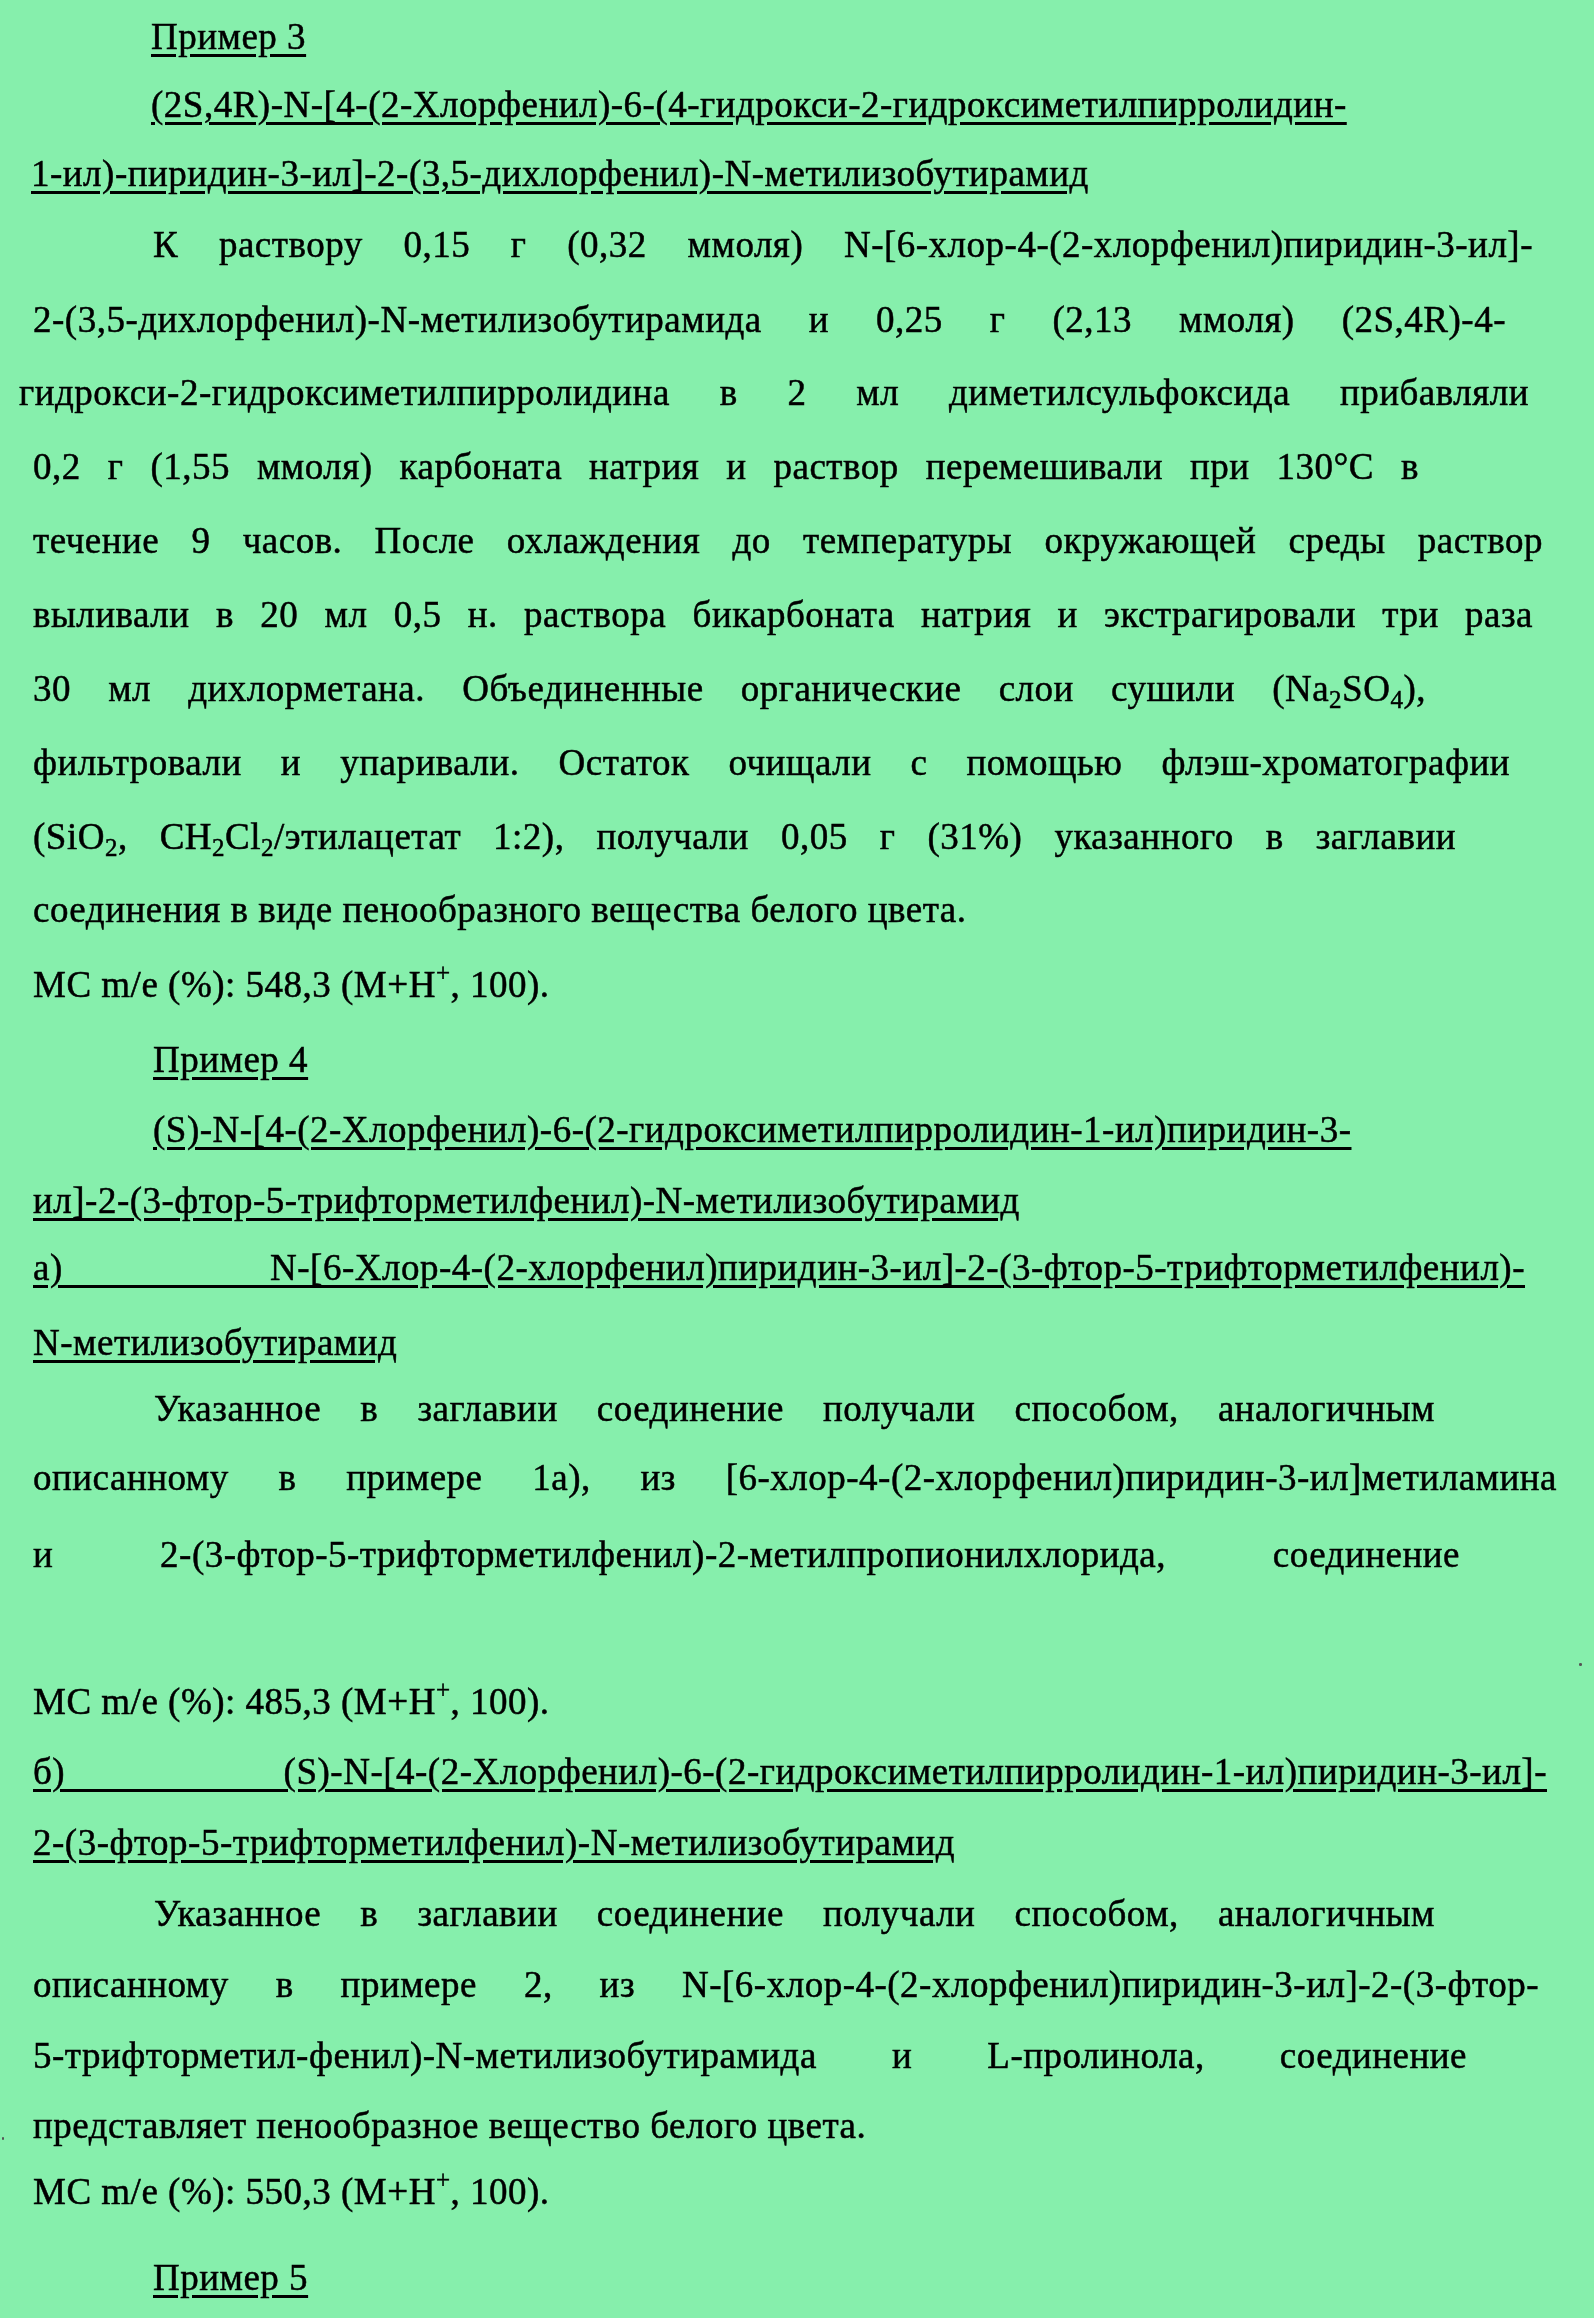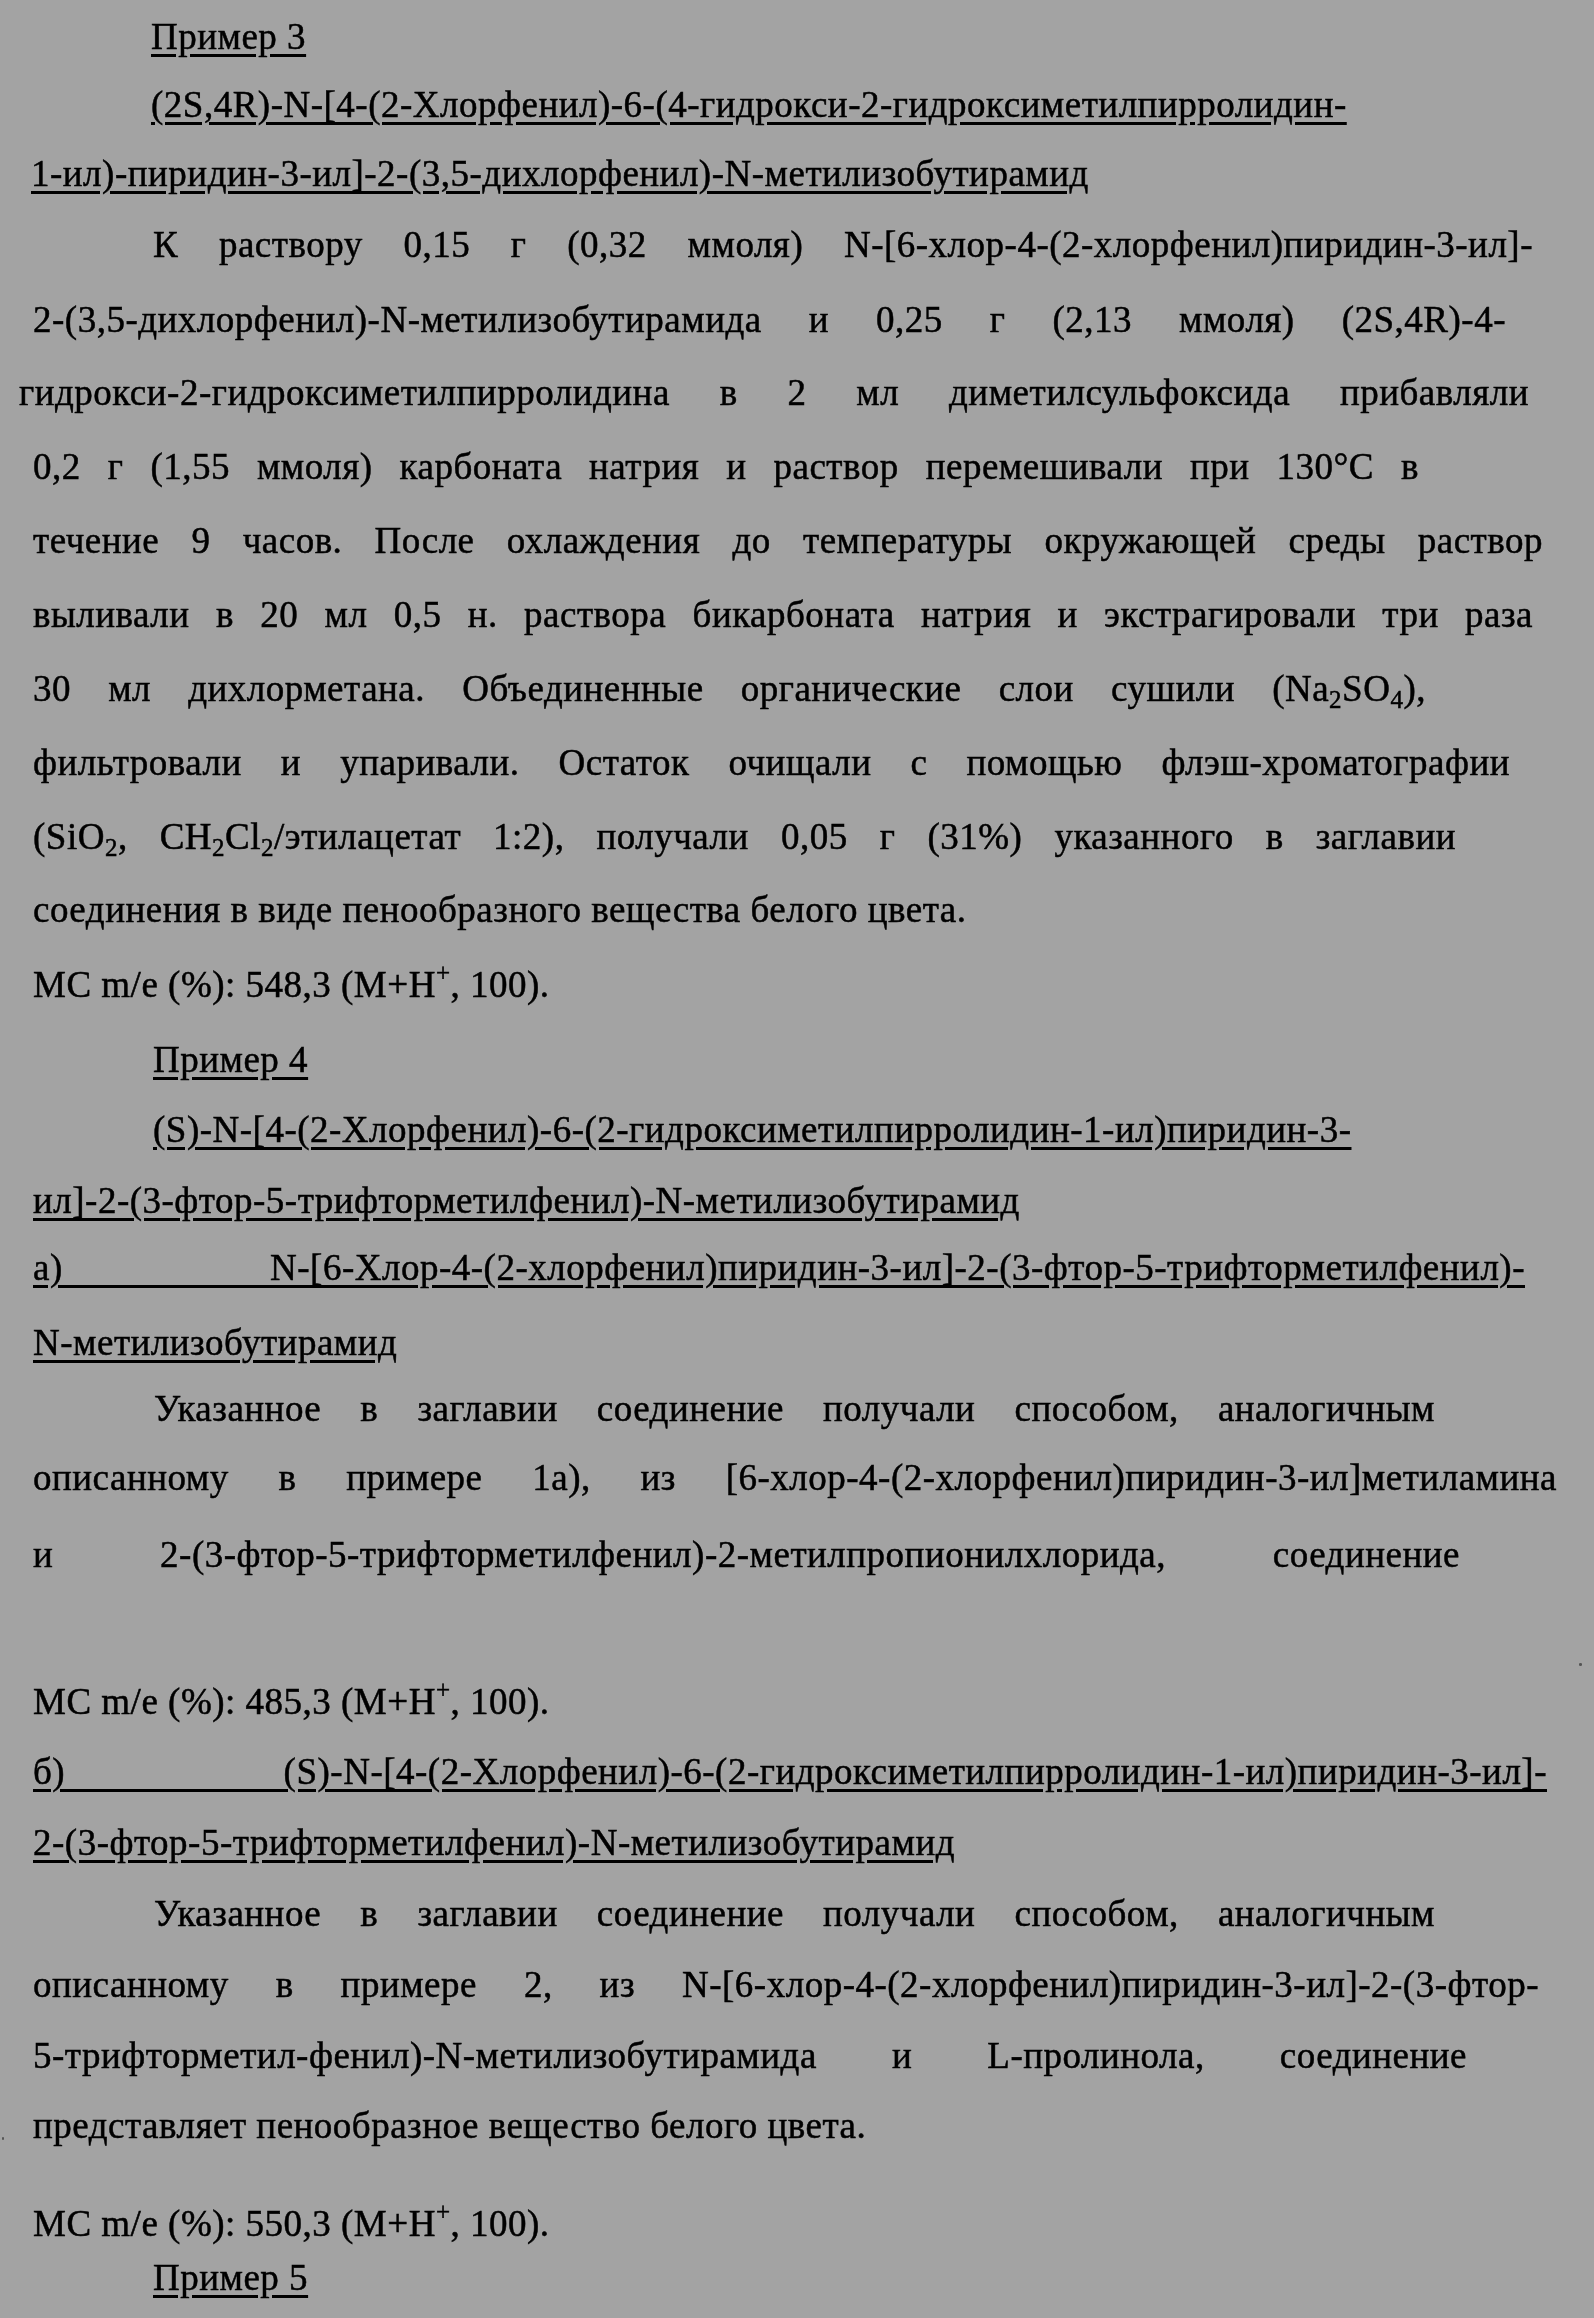--- a/index.html
+++ b/index.html
@@ -1,17 +1,17 @@
 <!DOCTYPE html>
 <html style="font-size:13.2px"><head>
 <meta charset="utf-8">
 <style>
   html, body { margin: 0; padding: 0; background: #ffffff; }
   body { width: 1595px; height: 2319px; position: relative; overflow: hidden; }
-  .page { position: absolute; left: 0; top: 0; width: 1595px; height: 2319px; background: #a3a3a3; }
+  .page { position: absolute; left: 0; top: 0; width: 1595px; height: 2319px; background: #86efac; }
   .ln {
     position: absolute;
     font-family: "Liberation Serif", "DejaVu Serif", serif;
     font-size: 37px;
     line-height: 40px;
     height: 40px;
     color: #000000;
     letter-spacing: 0.5px;
     -webkit-text-stroke: 0.5px #000000;
     white-space: nowrap;
@@ -53,20 +53,20 @@
   <div class="ln j" style="left:33px; top:1458px; width:1524px;">описанному в примере 1а), из [6-хлор-4-(2-хлорфенил)пиридин-3-ил]метиламина</div>
   <div class="ln j" style="left:33px; top:1535px; width:1427px;">и 2-(3-фтор-5-трифторметилфенил)-2-метилпропионилхлорида, соединение</div>
   <div class="ln" style="left:33px; top:1682px;"><span>МС m/e (%): 485,3 (M+H</span><span class="sup">+</span><span>, 100).</span></div>
 
   <div class="ln j u" style="left:33px; top:1752px; width:1514px;">б) (S)-N-[4-(2-Хлорфенил)-6-(2-гидроксиметилпирролидин-1-ил)пиридин-3-ил]-</div>
   <div class="ln" style="left:33px; top:1823px;"><span class="u">2-(3-фтор-5-трифторметилфенил)-N-метилизобутирамид</span></div>
   <div class="ln j" style="left:154px; top:1894px; width:1281px;">Указанное в заглавии соединение получали способом, аналогичным</div>
   <div class="ln j" style="left:33px; top:1965px; width:1506px;">описанному в примере 2, из N-[6-хлор-4-(2-хлорфенил)пиридин-3-ил]-2-(3-фтор-</div>
   <div class="ln j" style="left:33px; top:2036px; width:1434px;">5-трифторметил-фенил)-N-метилизобутирамида и L-пролинола, соединение</div>
   <div class="ln" style="left:33px; top:2106px;">представляет пенообразное вещество белого цвета.</div>
-  <div class="ln" style="left:33px; top:2172px;margin-top:32px;"><span>МС m/e (%): 550,3 (M+H</span><span class="sup">+</span><span>, 100).</span></div>
+  <div class="ln" style="left:33px; top:2172px;"><span>МС m/e (%): 550,3 (M+H</span><span class="sup">+</span><span>, 100).</span></div>
 
   <div class="ln" style="left:153px; top:2258px;"><span class="u">Пример 5</span></div>
 
   <div class="speck" style="left:1579px; top:1663px;"></div>
   <div class="speck" style="left:1.7px; top:2137px;"></div>
 </div>
 
 
 </body></html>

